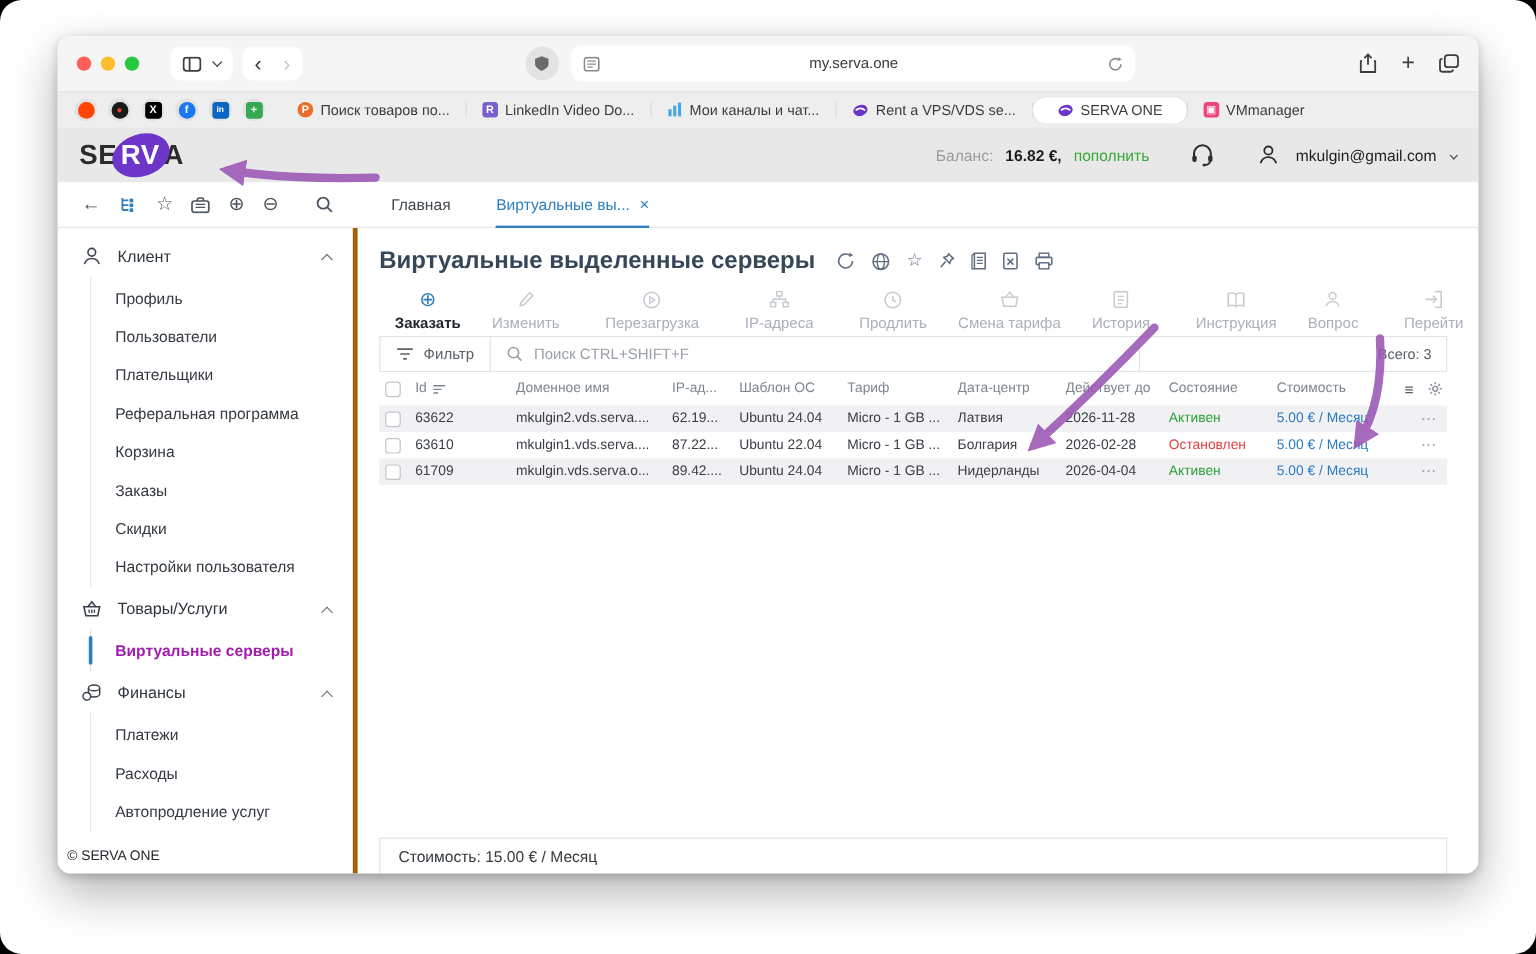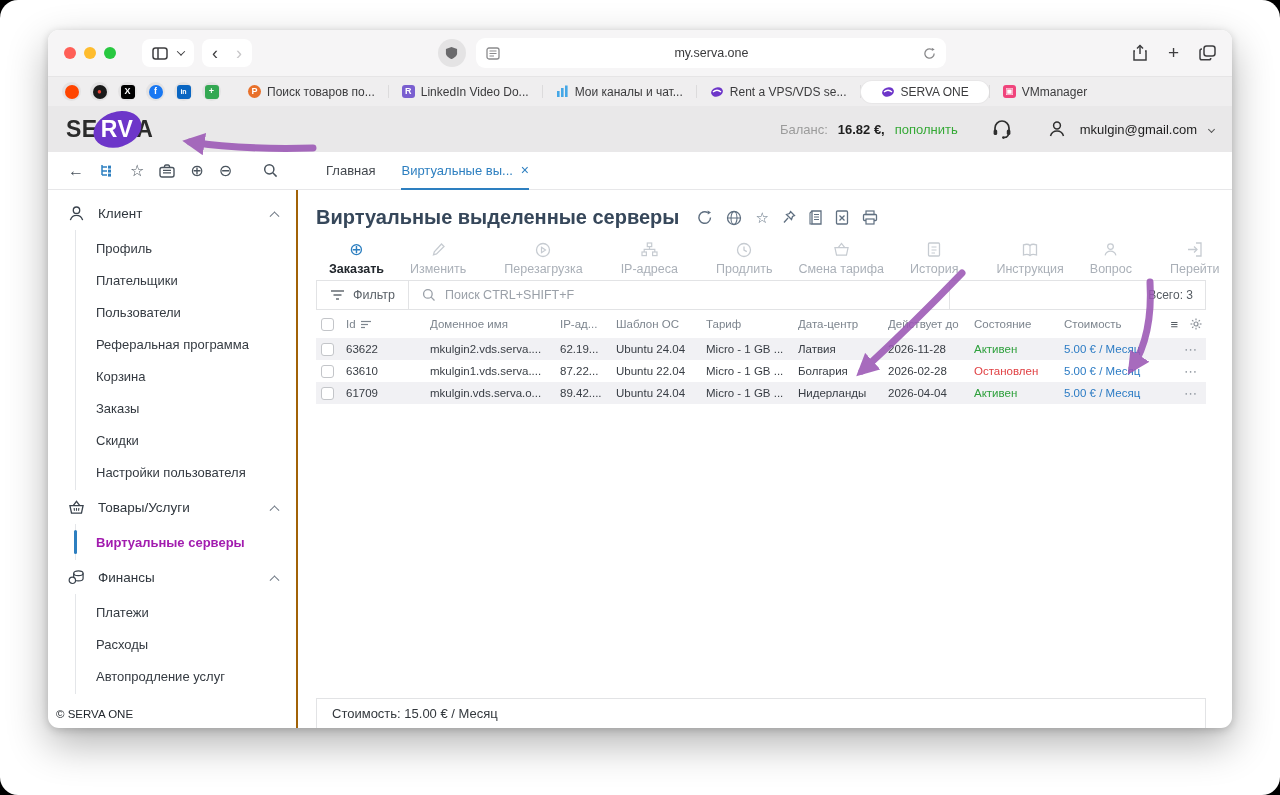--- a/index.html
+++ b/index.html
@@ -52,26 +52,26 @@
   .hicon { color:#2e2e2e; display:flex; align-items:center; }
   .email { color:#1e1e1e; margin-left:4px; }
   .email-chev { width:5px; height:5px; border-right:1.4px solid #555; border-bottom:1.4px solid #555; transform:rotate(45deg); margin-left:2px; }
 
   
   .tabrow { height:38px; display:flex; border-bottom:1px solid #e7e7e9; background:#fff; }
   .side-toolbar { width:250px; display:flex; align-items:center; gap:15px; padding:0 20px; color:#4a545e; }
   .side-toolbar .gl { font-size:16px; line-height:1; }
   .tabs { display:flex; align-items:stretch; padding-left:28px; gap:26px; }
   .tab { display:flex; align-items:center; gap:8px; font-size:13px; color:#42474d; }
-  .tab.active { color:#2d7fc0; border-bottom:2.5px solid #2d7fc0; margin-bottom:-1px; }
+  .tab.active { color:#2d7fc0; border-bottom:2.5px solid #2d7fc0; margin-bottom:-1px;margin-left:12px; }
   .tab .close { font-size:14px; color:#2d7fc0; }
 
   
   .app-body { flex:1; display:flex; min-height:0; }
-  .sidebar { width:250px; border-right:2px solid #a16207; position:relative; overflow:hidden; padding-top:6px; }
+  .sidebar { width:250px; border-right:4px solid #a16207; position:relative; overflow:hidden; padding-top:6px; }
   .sec-head { display:flex; align-items:center; gap:12px; height:34px; padding:0 18px; font-size:13.5px; color:#2f363d; }
   .sec-head .sicon { width:20px; display:flex; justify-content:center; color:#3a434d; }
   .sec-chev { margin-left:auto; width:7px; height:7px; border-right:1.6px solid #6b7480; border-bottom:1.6px solid #6b7480; transform:rotate(-135deg) translate(-2px,-2px); }
   .sec-items { margin-left:27px; border-left:1px solid #e4e6e9; padding:2px 0; }
   .s-item { height:32px; display:flex; align-items:center; padding-left:20px; font-size:13px; color:#343a41; position:relative; }
   .s-item.active { font-weight:bold; color:#a21caf; }
   .s-item.active::before { content:""; position:absolute; left:-2px; top:4px; bottom:4px; width:3px; background:#2d7fc0; border-radius:2px; }
   .copyright { position:absolute; left:8px; bottom:2px; right:1px; background:#fff; font-size:11.5px; color:#23282e; padding:4px 0 6px; }
 
   .main { flex:1; display:flex; flex-direction:column; padding:0 26px 0 18px; min-width:0; }
@@ -337,22 +337,22 @@
           <svg class="i" width="17" height="17" viewBox="0 0 18 18">
               <circle cx="9" cy="5.5" r="3.4" fill="none" stroke="#3a434d" stroke-width="1.4"></circle>
               <path d="M2.5 16 q1.5 -5 6.5 -5 t6.5 5" fill="none" stroke="#3a434d" stroke-width="1.4"></path>
             </svg>
         </span>
         <span>Клиент</span>
         <span class="sec-chev"></span>
       </div>
       <div class="sec-items">
         <div class="s-item">Профиль</div>
+        <div class="s-item">Пользователи</div>
         <div class="s-item">Плательщики</div>
-        <div class="s-item">Пользователи</div>
         <div class="s-item">Реферальная программа</div>
         <div class="s-item">Корзина</div>
         <div class="s-item">Заказы</div>
         <div class="s-item">Скидки</div>
         <div class="s-item">Настройки пользователя</div>
       </div>
       <div class="sec-head">
         <span class="sicon">
           <svg class="i" width="17" height="15" viewBox="0 0 18 16">
               <path d="M2 6 H16 L14.3 14 H3.7 Z" fill="none" stroke="#3a434d" stroke-width="1.4"></path>

